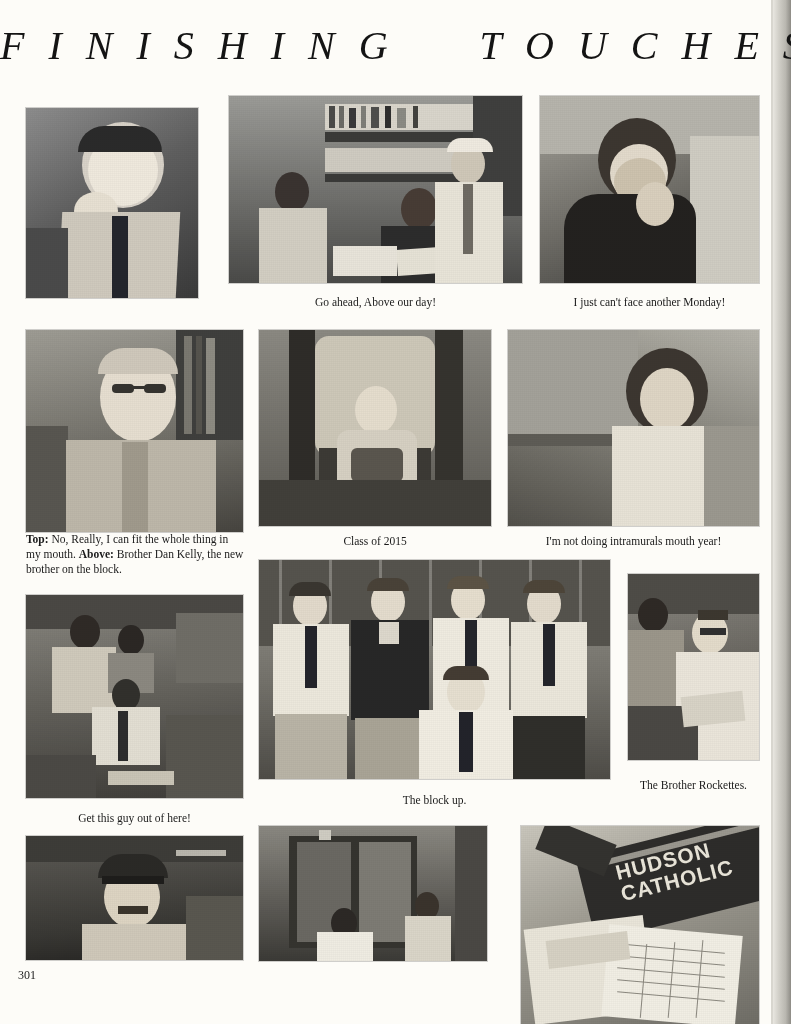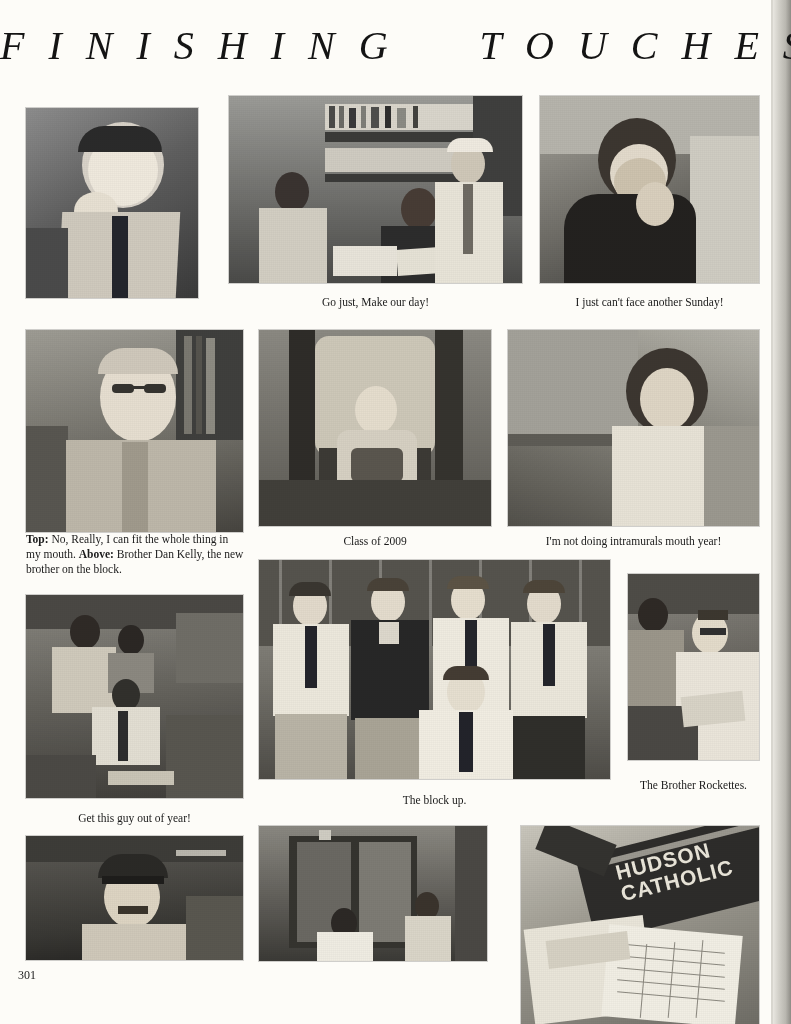--- a/index.html
+++ b/index.html
@@ -159,22 +159,22 @@
     <div class="bar" style="left:0;top:0;width:219px;height:58px;background:#b6b4ac;"></div>
     <div class="bar" style="left:150px;top:40px;width:69px;height:147px;background:#cfccc2;"></div>
     <div class="blob" style="left:58px;top:22px;width:78px;height:84px;background:#3c3630;"></div>
     <div class="blob" style="left:70px;top:48px;width:58px;height:58px;background:#e2dacb;"></div>
     <div class="blob" style="left:74px;top:62px;width:52px;height:48px;background:#cdc2ae;"></div>
     <div class="bar" style="left:24px;top:98px;width:132px;height:89px;background:#23211f;border-radius:34px 24px 0 0;"></div>
     <div class="blob" style="left:96px;top:86px;width:38px;height:44px;background:#d9cfbd;"></div>
     <div class="grain"></div>
   </div>
 
-  <div class="caption" style="left:229px; top:295px; width:293px;">Go just, Make our day!</div>
-  <div class="caption" style="left:540px; top:295px; width:219px;">I just can't face another Sunday!</div>
+  <div class="caption" style="left:229px; top:295px; width:293px;">Go ahead, Above our day!</div>
+  <div class="caption" style="left:540px; top:295px; width:219px;">I just can't face another Monday!</div>
 
   <div class="photo" style="left:26px; top:330px; width:217px; height:202px; background:#6b6b6b;">
     <div class="bar" style="left:0;top:0;width:217px;height:202px;background:linear-gradient(170deg,#9e9c94 0%,#6d6b64 60%,#46443f 100%);"></div>
     <div class="bar" style="left:150px;top:0;width:67px;height:110px;background:#3f3f3d;"></div>
     <div class="bar" style="left:158px;top:6px;width:8px;height:98px;background:#7a7870;"></div>
     <div class="bar" style="left:170px;top:6px;width:6px;height:98px;background:#55534d;"></div>
     <div class="bar" style="left:180px;top:8px;width:9px;height:96px;background:#8d8b82;"></div>
     <div class="bar" style="left:0;top:96px;width:42px;height:106px;background:#585650;"></div>
     <div class="blob" style="left:74px;top:22px;width:76px;height:90px;background:#e6ded0;"></div>
     <div class="bar" style="left:72px;top:18px;width:80px;height:26px;background:#cfc8bb;border-radius:40px 40px 0 0;"></div>
@@ -203,21 +203,21 @@
     <div class="bar" style="left:0;top:0;width:251px;height:196px;background:linear-gradient(200deg,#b6b4ab 0%,#7e7c74 55%,#52504a 100%);"></div>
     <div class="bar" style="left:0;top:0;width:130px;height:104px;background:#a3a199;"></div>
     <div class="bar" style="left:0;top:104px;width:251px;height:12px;background:#5e5c56;"></div>
     <div class="blob" style="left:118px;top:18px;width:82px;height:86px;background:#3c3630;"></div>
     <div class="blob" style="left:132px;top:38px;width:54px;height:62px;background:#ded5c4;"></div>
     <div class="bar" style="left:104px;top:96px;width:122px;height:100px;background:#e7e2d6;"></div>
     <div class="bar" style="left:196px;top:96px;width:55px;height:100px;background:#9b988f;"></div>
     <div class="grain"></div>
   </div>
 
-  <div class="caption" style="left:259px; top:534px; width:232px;">Class of 2009</div>
+  <div class="caption" style="left:259px; top:534px; width:232px;">Class of 2015</div>
   <div class="caption" style="left:508px; top:534px; width:251px;">I'm not doing intramurals mouth year!</div>
 
   <div class="caption-block" style="left:26px; top:532px; width:218px;">
     <b>Top:</b><span> No, Really, I can fit the whole thing in my mouth. </span><b>Above:</b><span> Brother Dan Kelly, the new brother on the block.</span>
   </div>
 
   <div class="photo" style="left:26px; top:595px; width:217px; height:203px; background:#6a6a6a;">
     <div class="bar" style="left:0;top:0;width:217px;height:203px;background:linear-gradient(175deg,#8a8881 0%,#63615b 50%,#3f3d39 100%);"></div>
     <div class="bar" style="left:0;top:0;width:217px;height:34px;background:#4a4844;"></div>
     <div class="bar" style="left:150px;top:18px;width:67px;height:70px;background:#6f6d66;"></div>
@@ -286,21 +286,21 @@
     <div class="bar" style="left:70px;top:36px;width:30px;height:10px;background:#3c372f;"></div>
     <div class="bar" style="left:72px;top:54px;width:26px;height:7px;background:#2f2f2f;"></div>
     <div class="bar" style="left:48px;top:78px;width:83px;height:108px;background:#eae5da;"></div>
     <div class="bar" style="left:0;top:132px;width:70px;height:54px;background:#4a4844;"></div>
     <div class="bar" style="left:54px;top:120px;width:62px;height:30px;background:#d8d3c6;transform:rotate(-6deg);"></div>
     <div class="grain"></div>
   </div>
 
   <div class="caption" style="left:628px; top:778px; width:131px;">The Brother Rockettes.</div>
   <div class="caption" style="left:259px; top:793px; width:351px;">The block up.</div>
-  <div class="caption" style="left:26px; top:811px; width:217px;">Get this guy out of year!</div>
+  <div class="caption" style="left:26px; top:811px; width:217px;">Get this guy out of here!</div>
 
   <div class="photo" style="left:26px; top:836px; width:217px; height:124px; background:#4f4f4f;">
     <div class="bar" style="left:0;top:0;width:217px;height:124px;background:linear-gradient(175deg,#5e5c57 0%,#393834 70%,#232220 100%);"></div>
     <div class="bar" style="left:0;top:0;width:217px;height:26px;background:#3d3c38;"></div>
     <div class="bar" style="left:150px;top:14px;width:50px;height:6px;background:#b9b6ad;"></div>
     <div class="blob" style="left:78px;top:30px;width:56px;height:62px;background:#ddd4c2;"></div>
     <div class="bar" style="left:72px;top:18px;width:70px;height:24px;background:#2a2926;border-radius:26px 26px 0 0;"></div>
     <div class="bar" style="left:76px;top:40px;width:62px;height:8px;background:#1e1d1b;"></div>
     <div class="bar" style="left:92px;top:70px;width:30px;height:8px;background:#3b352c;"></div>
     <div class="bar" style="left:56px;top:88px;width:104px;height:36px;background:#cfc8b9;"></div>

